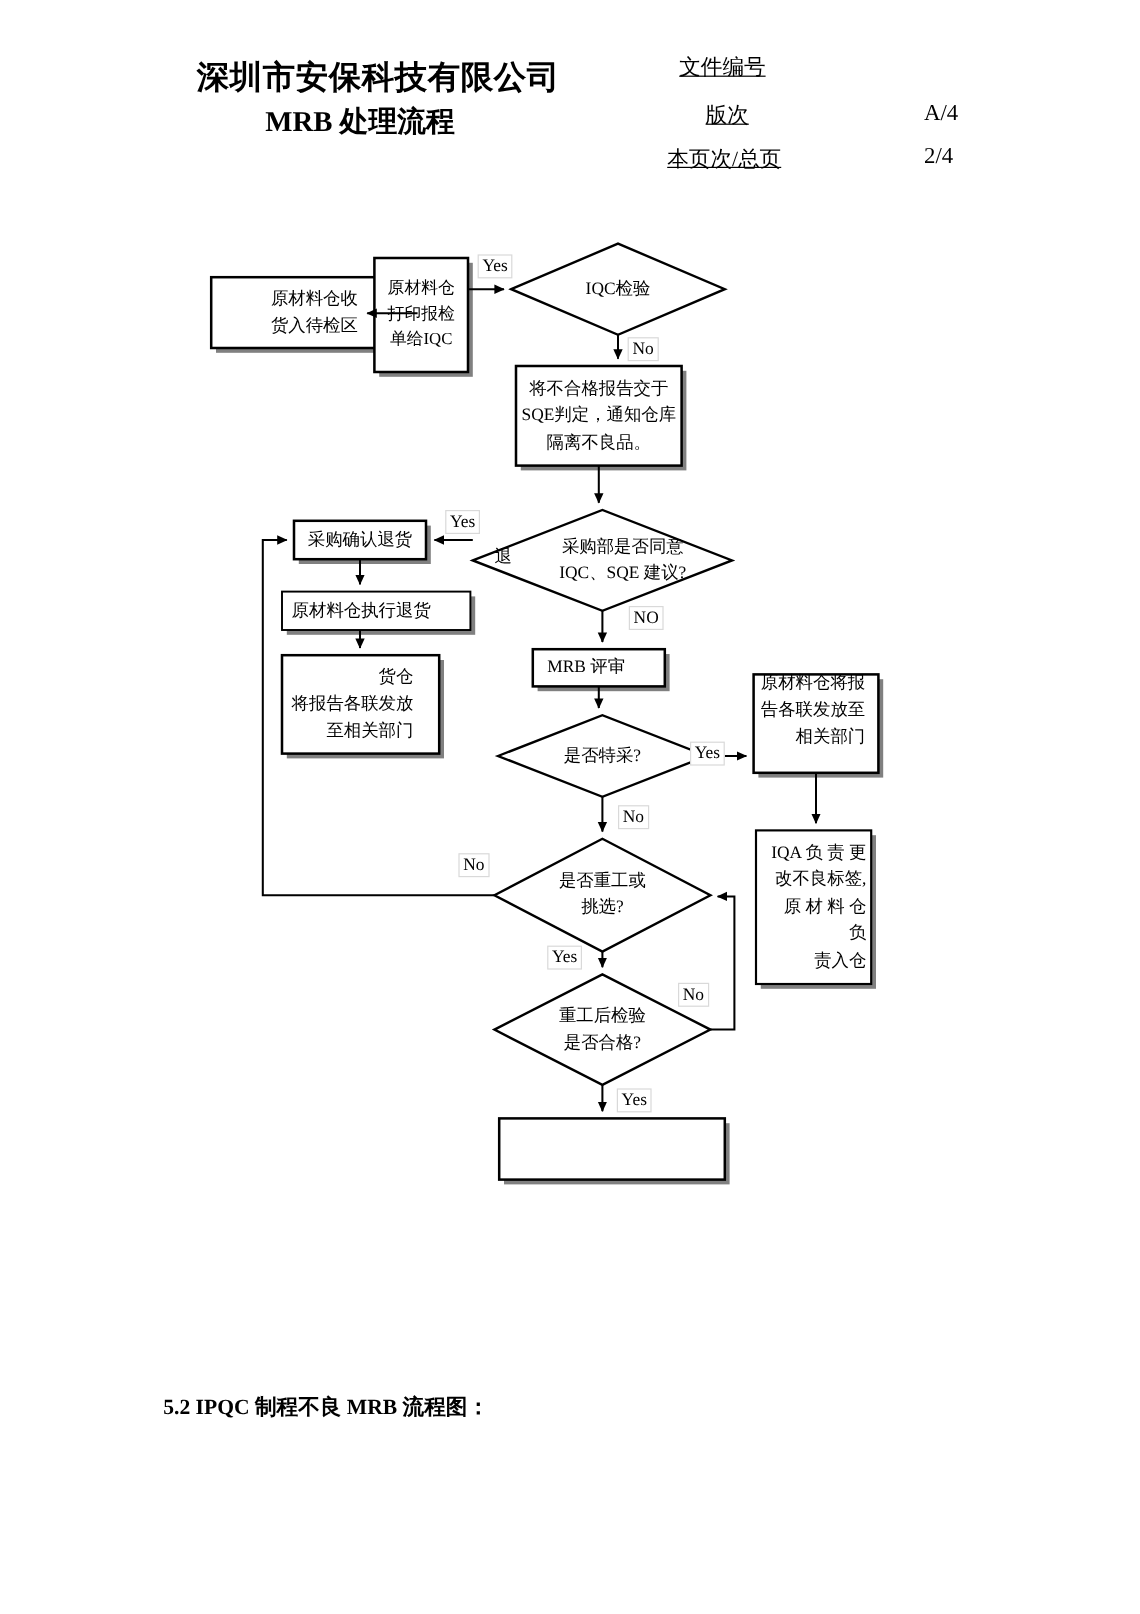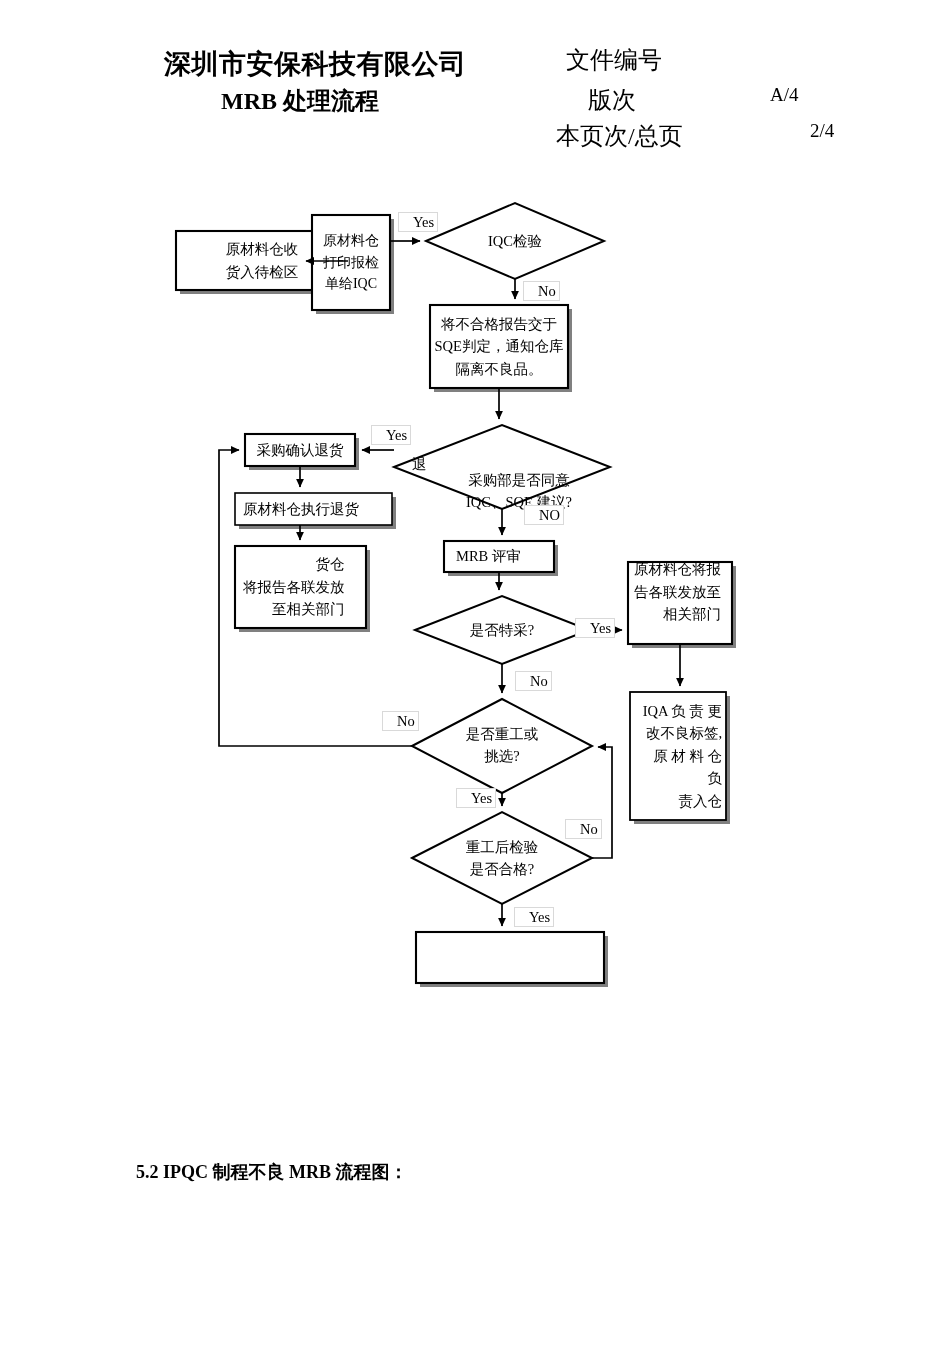--- a/index.html
+++ b/index.html
@@ -36,33 +36,34 @@
     position: absolute;
     left: 140px; top: 85px;
     width: 320px;
     text-align: center;
     font-size: 24px;
     font-weight: 700;
     white-space: nowrap;
   }
   .hdr-meta-label {
     position: absolute;
-    font-size: 24px;
-    white-space: nowrap;
+    font-size: 18px;
+    white-space: nowrap;
+    text-decoration: underline;
   }
   .hdr-meta-value {
     position: absolute;
     font-size: 19px;
     white-space: nowrap;
   }
   #hdr-docno-label { left: 566px; top: 44px; }
   #hdr-rev-label   { left: 588px; top: 84px; }
   #hdr-rev-value   { left: 770px; top: 84px; }
   #hdr-page-label  { left: 556px; top: 120px; }
-  #hdr-page-value  { left: 770px; top: 120px; margin-left: 40px; }
+  #hdr-page-value  { left: 770px; top: 120px; }
 
   
   #flowchart {
     position: absolute;
     left: 0; top: 0;
     width: 950px; height: 1345px;
   }
   #flow-svg {
     position: absolute;
     left: 0; top: 0;
@@ -82,21 +83,21 @@
     pointer-events: none;
   }
   .node-text.center { align-items: center; text-align: center; }
   .node-text.left   { align-items: flex-start; text-align: right; }
 
   .edge-label {
     position: absolute;
     font-size: 14.5px;
     background: #ffffff;
     border: 1px solid #d9d9d9;
-    padding: 1px 3px 0 14px;
+    padding: 1px 3px 0 3px;
     line-height: 1.2;
     white-space: nowrap;
   }
   .edge-label.nb {
     border: none;
     background: transparent;
     padding: 0;
   }
 
   
@@ -206,21 +207,21 @@
 
   <div class="node-text center" style="left:180px; top:231px; width:164px; height:59px;">原材料仓收
 货入待检区</div>
 
   <div class="node-text center" style="left:455px; top:225px; width:120px; height:32px;">IQC检验</div>
 
   <div class="node-text center" style="left:434px; top:305px; width:130px; height:83px;">将不合格报告交于
 SQE判定，通知仓库
 隔离不良品。</div>
 
-  <div class="node-text center" style="left:444px; top:458px; width:150px; height:66px;">采购部是否同意
+  <div class="node-text center" style="left:444px; top:434px; width:150px; height:66px;">采购部是否同意
 IQC、SQE 建议?</div>
 
   <div class="node-text center" style="left:247px; top:434px; width:106px; height:32px;">采购确认退货</div>
 
   <div class="node-text left" style="left:243px; top:493px; width:148px; height:32px;">原材料仓执行退货</div>
 
   <div class="node-text left" style="left:243px; top:546px; width:122px; height:82px;">货仓
 将报告各联发放
 至相关部门</div>
 

